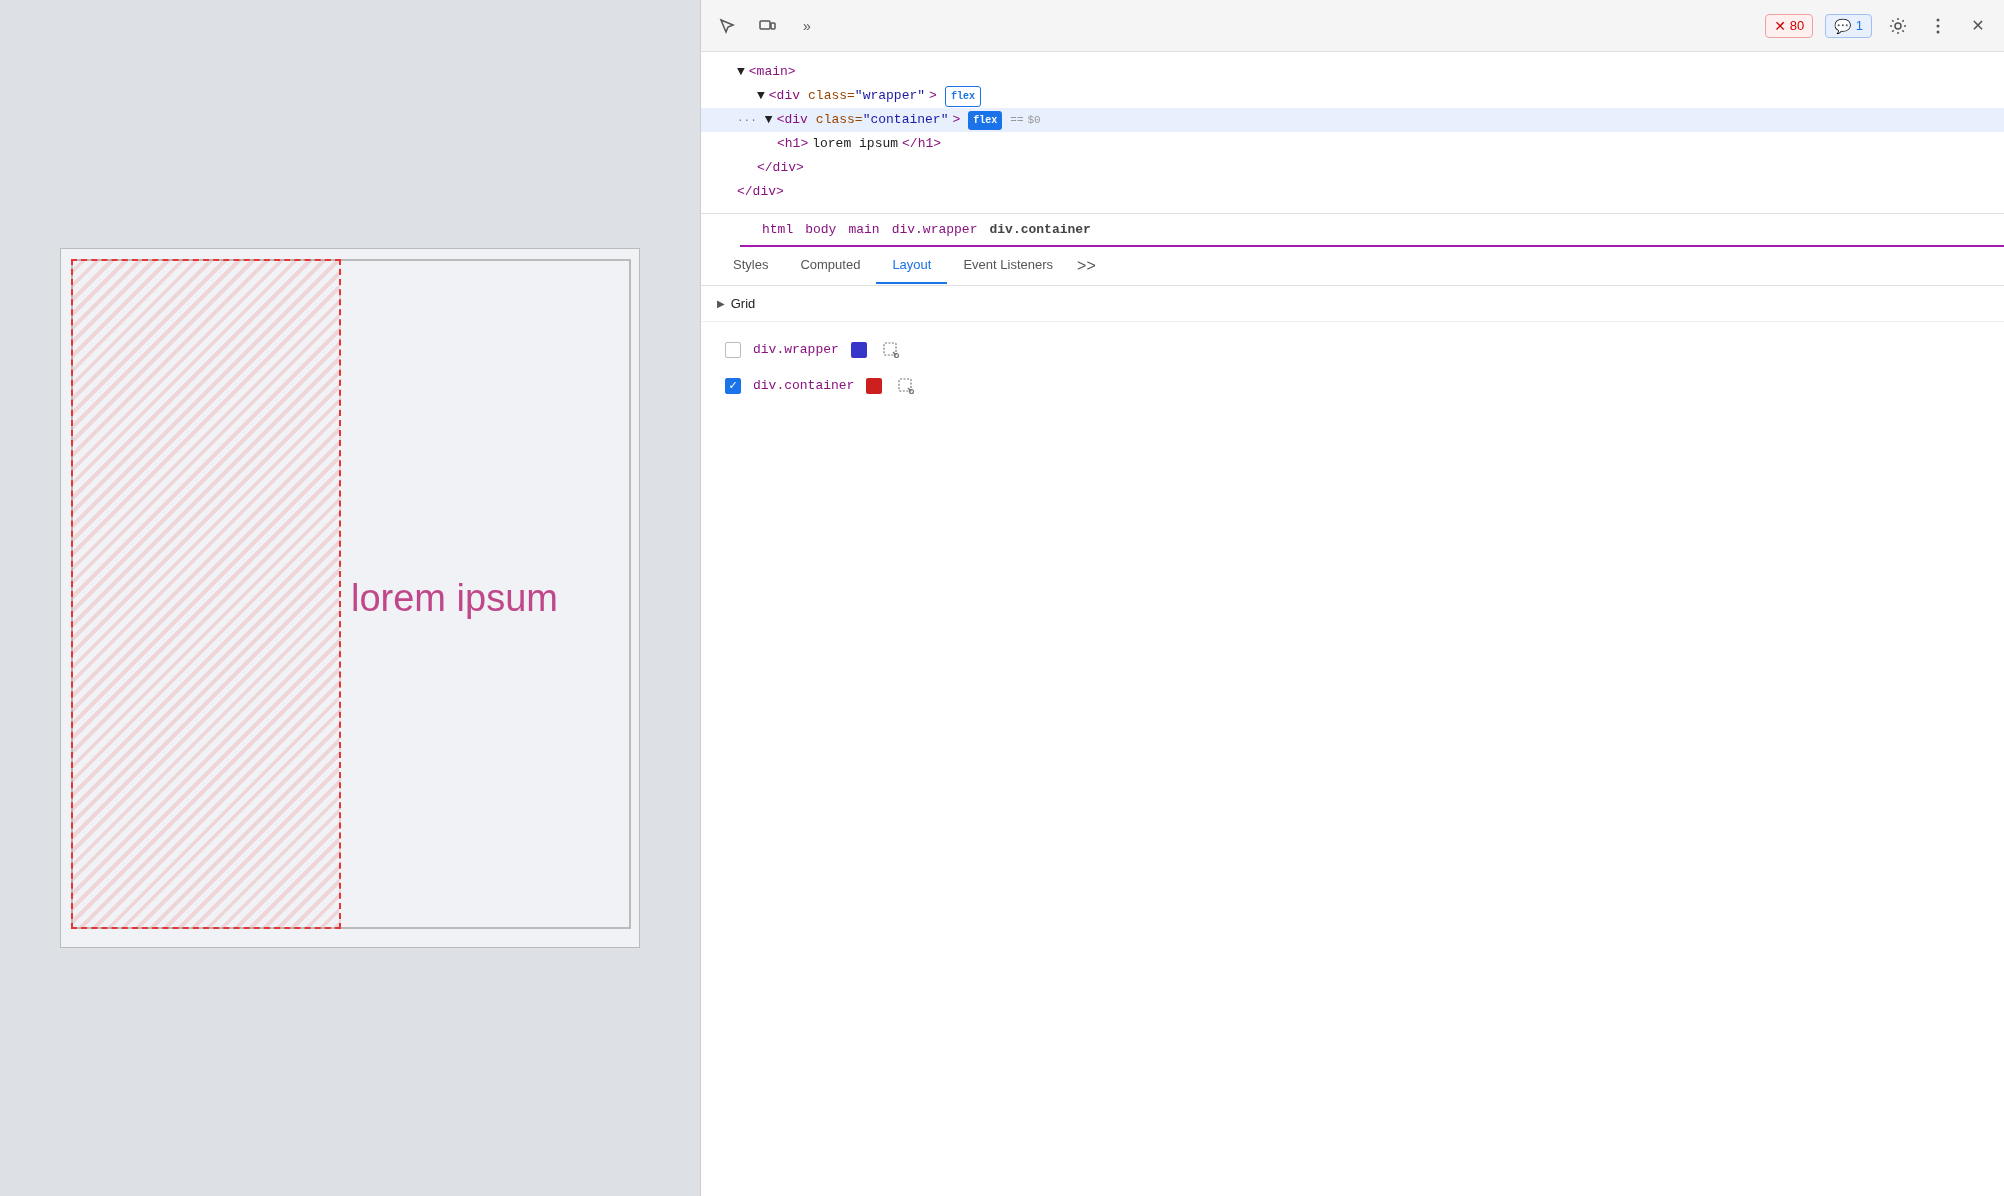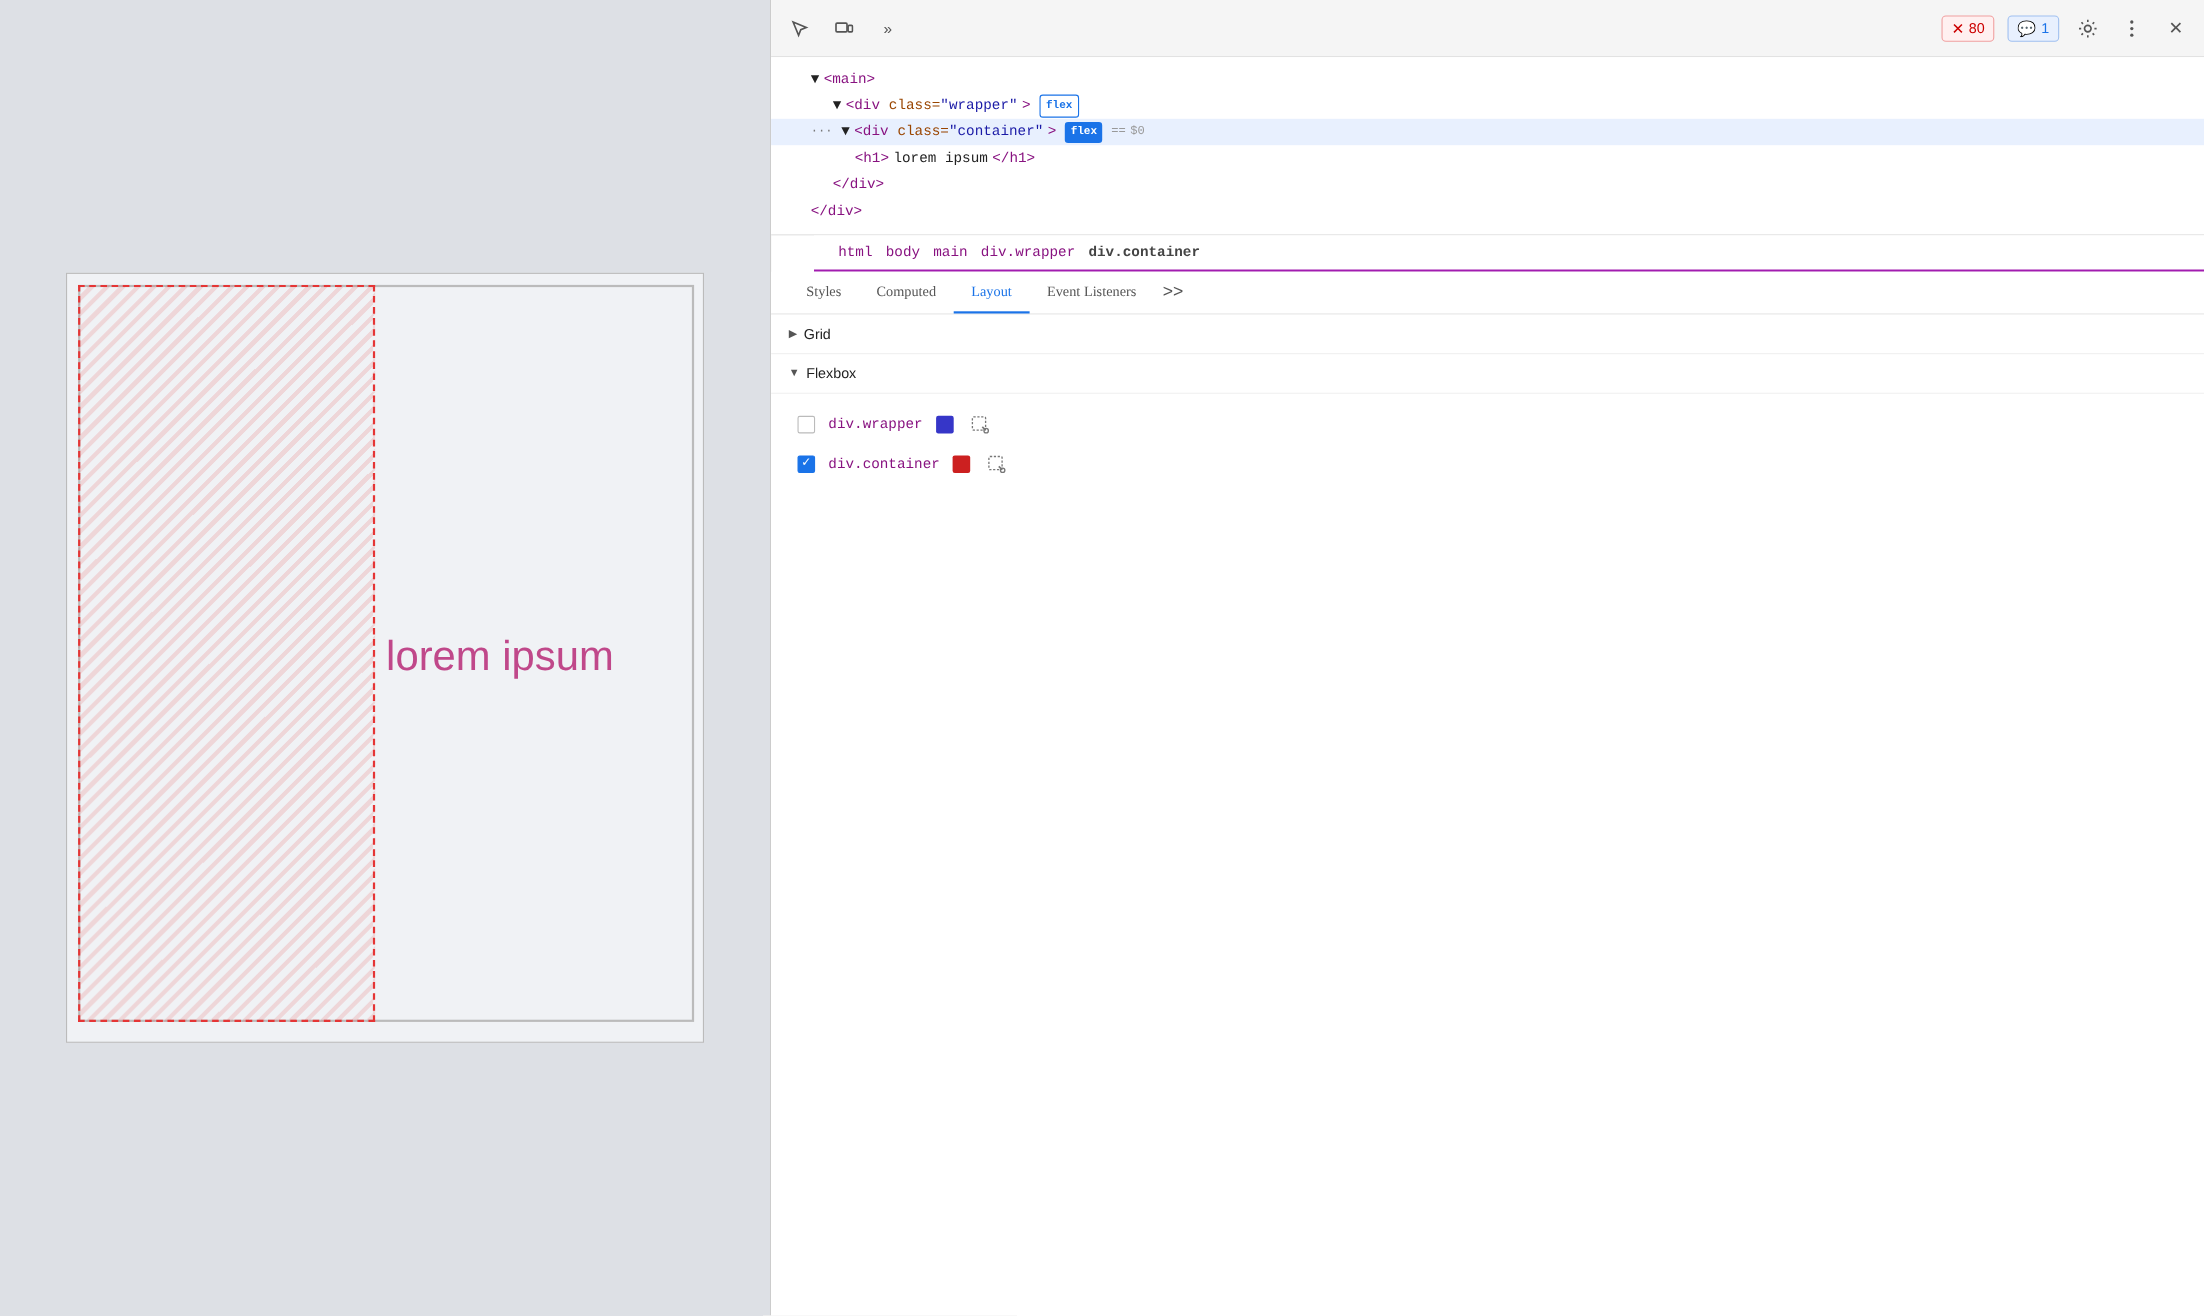--- a/index.html
+++ b/index.html
@@ -233,21 +233,20 @@
       padding: 0 16px;
     }
 
     .tab-item {
       padding: 10px 16px;
       font-size: 13px;
       color: #555;
       cursor: pointer;
       border-bottom: 2px solid transparent;
       white-space: nowrap;
-      font-family: Liberation Serif, serif;
     }
 
     .tab-item.active {
       color: #1a73e8;
       border-bottom: 2px solid #1a73e8;
       font-weight: 500;
     }
 
     .tab-more {
       color: #555;
@@ -491,24 +490,20 @@
   </div>
 
   <div class="layout-content">
 
     <div class="section-header">
       <span class="section-arrow arrow-right"></span>
       <span class="section-title">Grid</span>
     </div>
 
     <div>
-      <div class="section-header">
-        <span class="section-arrow arrow-down"></span>
-        <span class="section-title">Flexbox</span>
-      </div>
 
       <div class="flexbox-section">
 
         <div class="overlay-row">
           <div class="checkbox-custom"></div>
           <span class="overlay-label">div.wrapper</span>
           <div class="color-swatch" style="background-color: #3636c8;"></div>
           <div class="overlay-icon-btn">
 
             <svg width="18" height="18" viewBox="0 0 18 18" fill="none">

